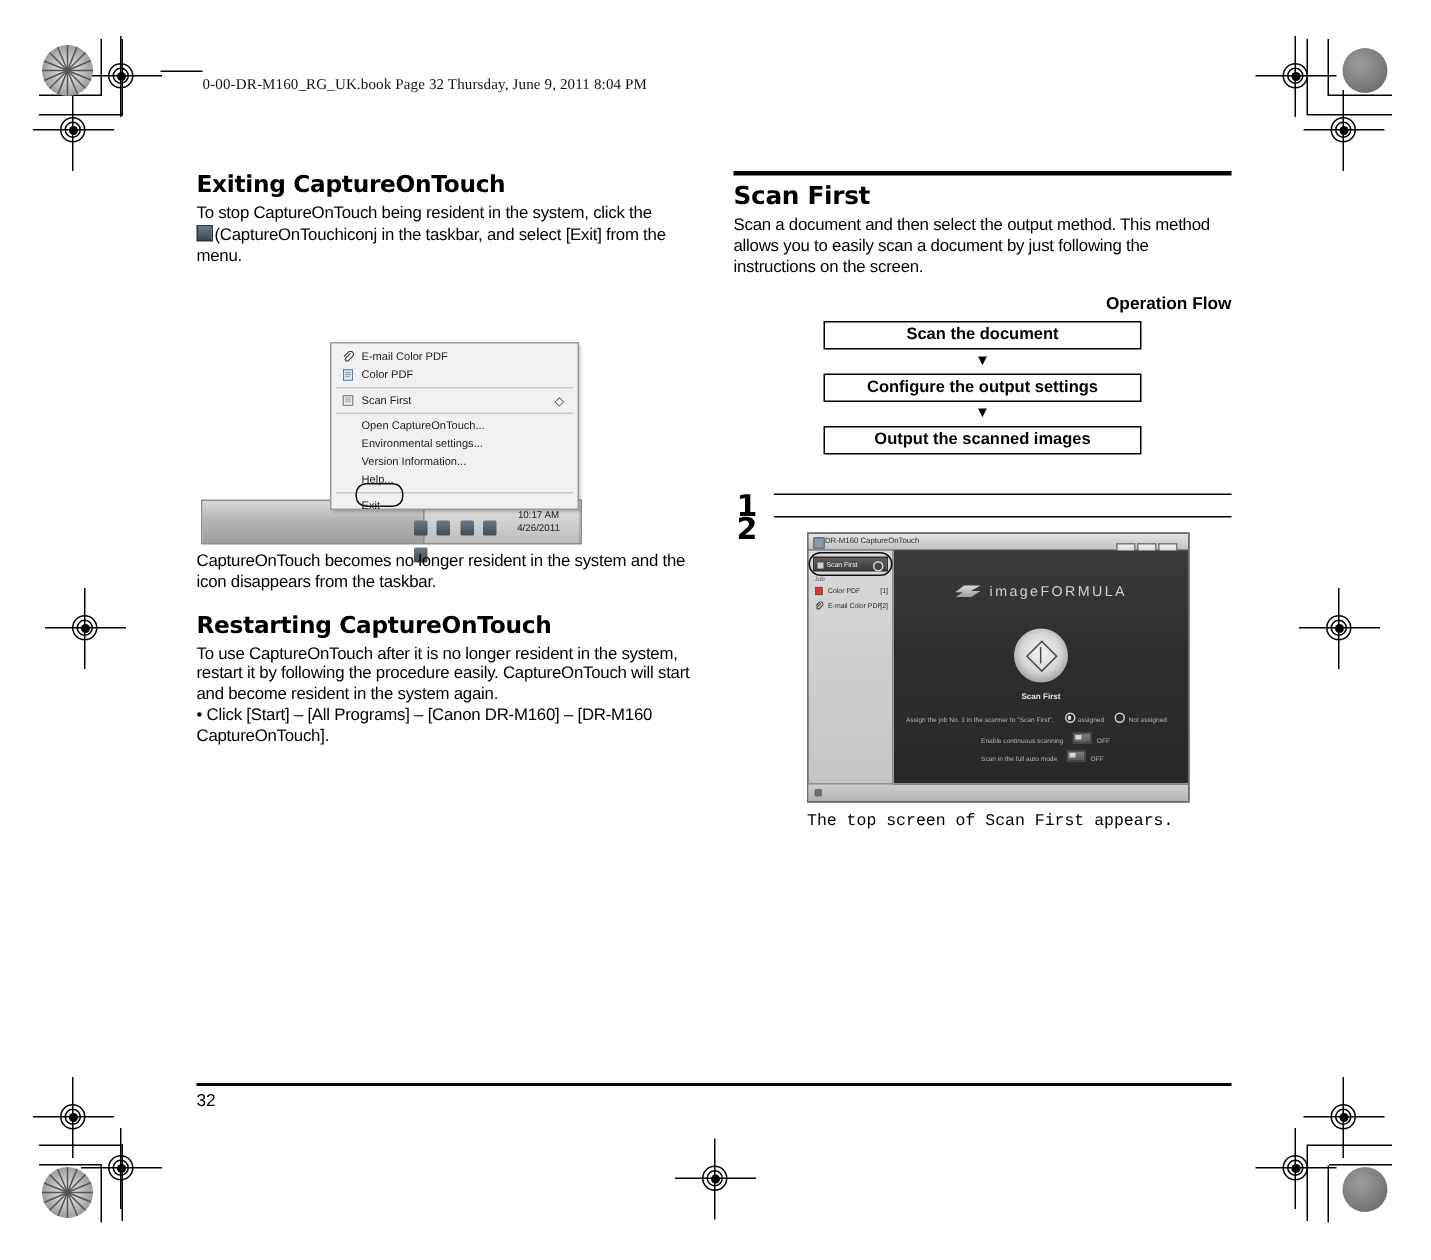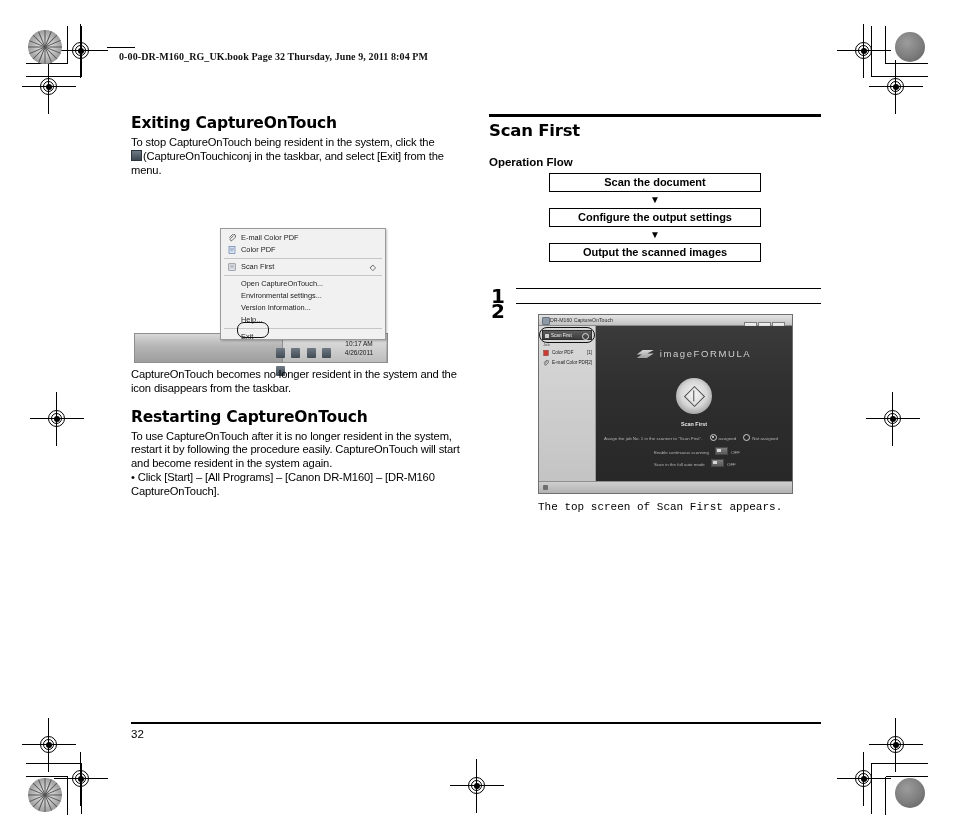--- a/index.html
+++ b/index.html
@@ -19,21 +19,21 @@
   .reg .h{position:absolute;left:-14px;top:12px;width:54px;height:1px;background:#000;}
   .reg .v{position:absolute;left:12px;top:-14px;width:1px;height:54px;background:#000;}
   .starmark{position:absolute;width:34px;height:34px;border-radius:50%;
      background:radial-gradient(circle at 50% 50%, #f4f4f4 0%, #cfcfcf 30%, #9a9a9a 72%, #7a7a7a 100%);
      overflow:hidden;}
   .starmark i{position:absolute;left:50%;top:50%;width:1px;height:34px;background:#555;transform-origin:50% 50%;}
   .greymark{position:absolute;width:30px;height:30px;border-radius:50%;
      background:radial-gradient(circle at 40% 35%, #9c9c9c 0%, #7d7d7d 55%, #5d5d5d 100%);}
 
   
-  .slug{position:absolute;left:119px;top:51px;font-family:"Liberation Serif", serif;font-size:10px;color:#111;letter-spacing:.1px;white-space:nowrap;font-weight:bold;}
+  .slug{position:absolute;left:135px;top:51px;font-family:"Liberation Serif", serif;font-size:10px;color:#111;letter-spacing:.1px;white-space:nowrap;}
   .slug-rule{position:absolute;left:107px;top:47px;width:28px;height:1px;background:#000;}
 
   
   .col-left{position:absolute;left:131px;top:114px;width:340px;}
   .col-right{position:absolute;left:489px;top:114px;width:332px;}
 
   h2.sec{
     font-size:15.5px;font-weight:bold;letter-spacing:-0.2px;margin:0 0 4px 0;
     font-family:"DejaVu Sans", sans-serif;
   }
@@ -67,21 +67,21 @@
   .ctxmenu{position:absolute;left:86px;top:0;width:166px;height:112px;
      background:#f1f1f1;border:1px solid #9a9a9a;box-sizing:border-box;
      box-shadow:1px 1px 2px rgba(0,0,0,.25);}
   .mi{position:relative;height:12px;font-size:7.4px;line-height:12px;color:#1b1b1b;padding-left:20px;white-space:nowrap;}
   .mi .mi-ico{position:absolute;left:7px;top:2px;width:8px;height:8px;}
   .mi-sep{height:1px;background:#c6c6c6;margin:2px 3px;}
   .mi .rightglyph{position:absolute;right:9px;top:1px;font-size:8px;color:#333;}
   .exit-box{position:absolute;left:16px;top:93px;width:30px;height:14px;border:1.6px solid #111;border-radius:7px;}
 
   
-  .flow-title{text-align:left;font-size:11.5px;font-weight:bold;margin:0 0 5px 0;}
+  .flow-title{text-align:right;font-size:11.5px;font-weight:bold;margin:0 0 5px 0;}
   .flow-box{width:212px;margin:0 auto;height:19px;border:1.4px solid #000;box-sizing:border-box;
      text-align:center;font-size:11px;font-weight:bold;line-height:16px;background:#fff;}
   .flow-arrow{text-align:center;font-size:10px;line-height:12px;margin:2px 0;}
 
   
   .step{position:relative;padding-left:27px;margin-top:10px;}
   .step .num{position:absolute;left:2px;top:-2px;font-size:20px;font-weight:bold;
      font-family:"DejaVu Sans", sans-serif;line-height:20px;}
   .step .line{height:1px;background:#000;margin-bottom:3px;}
   .step .txt{font-size:11px;font-weight:bold;line-height:14px;}
@@ -352,20 +352,21 @@
     <p class="body">CaptureOnTouch becomes no longer resident in the system and the icon disappears from the taskbar.</p>
     <div class="spacer12"></div>
     <h2 class="sec">Restarting CaptureOnTouch</h2>
     <p class="body">To use CaptureOnTouch after it is no longer resident in the system, restart it by following the procedure easily. CaptureOnTouch will start and become resident in the system again.</p>
     <p class="body" style="text-indent:0;padding-left:0;">• Click [Start] – [All Programs] – [Canon DR-M160] – [DR-M160 CaptureOnTouch].</p>
   </div>
 
   <div class="col-right">
     <div class="rule-top"></div>
     <h2 class="sec" style="font-size:16.5px;">Scan First</h2>
+    <p class="body">Scan a document and then select the output method. This method allows you to easily scan a document by just following the instructions on the screen.</p>
 
     <div class="spacer12"></div>
 
     <div>
       <div class="flow-title">Operation Flow</div>
       <div class="flow-box">Scan the document</div>
       <div class="flow-arrow">▼</div>
       <div class="flow-box">Configure the output settings</div>
       <div class="flow-arrow">▼</div>
       <div class="flow-box">Output the scanned images</div>

